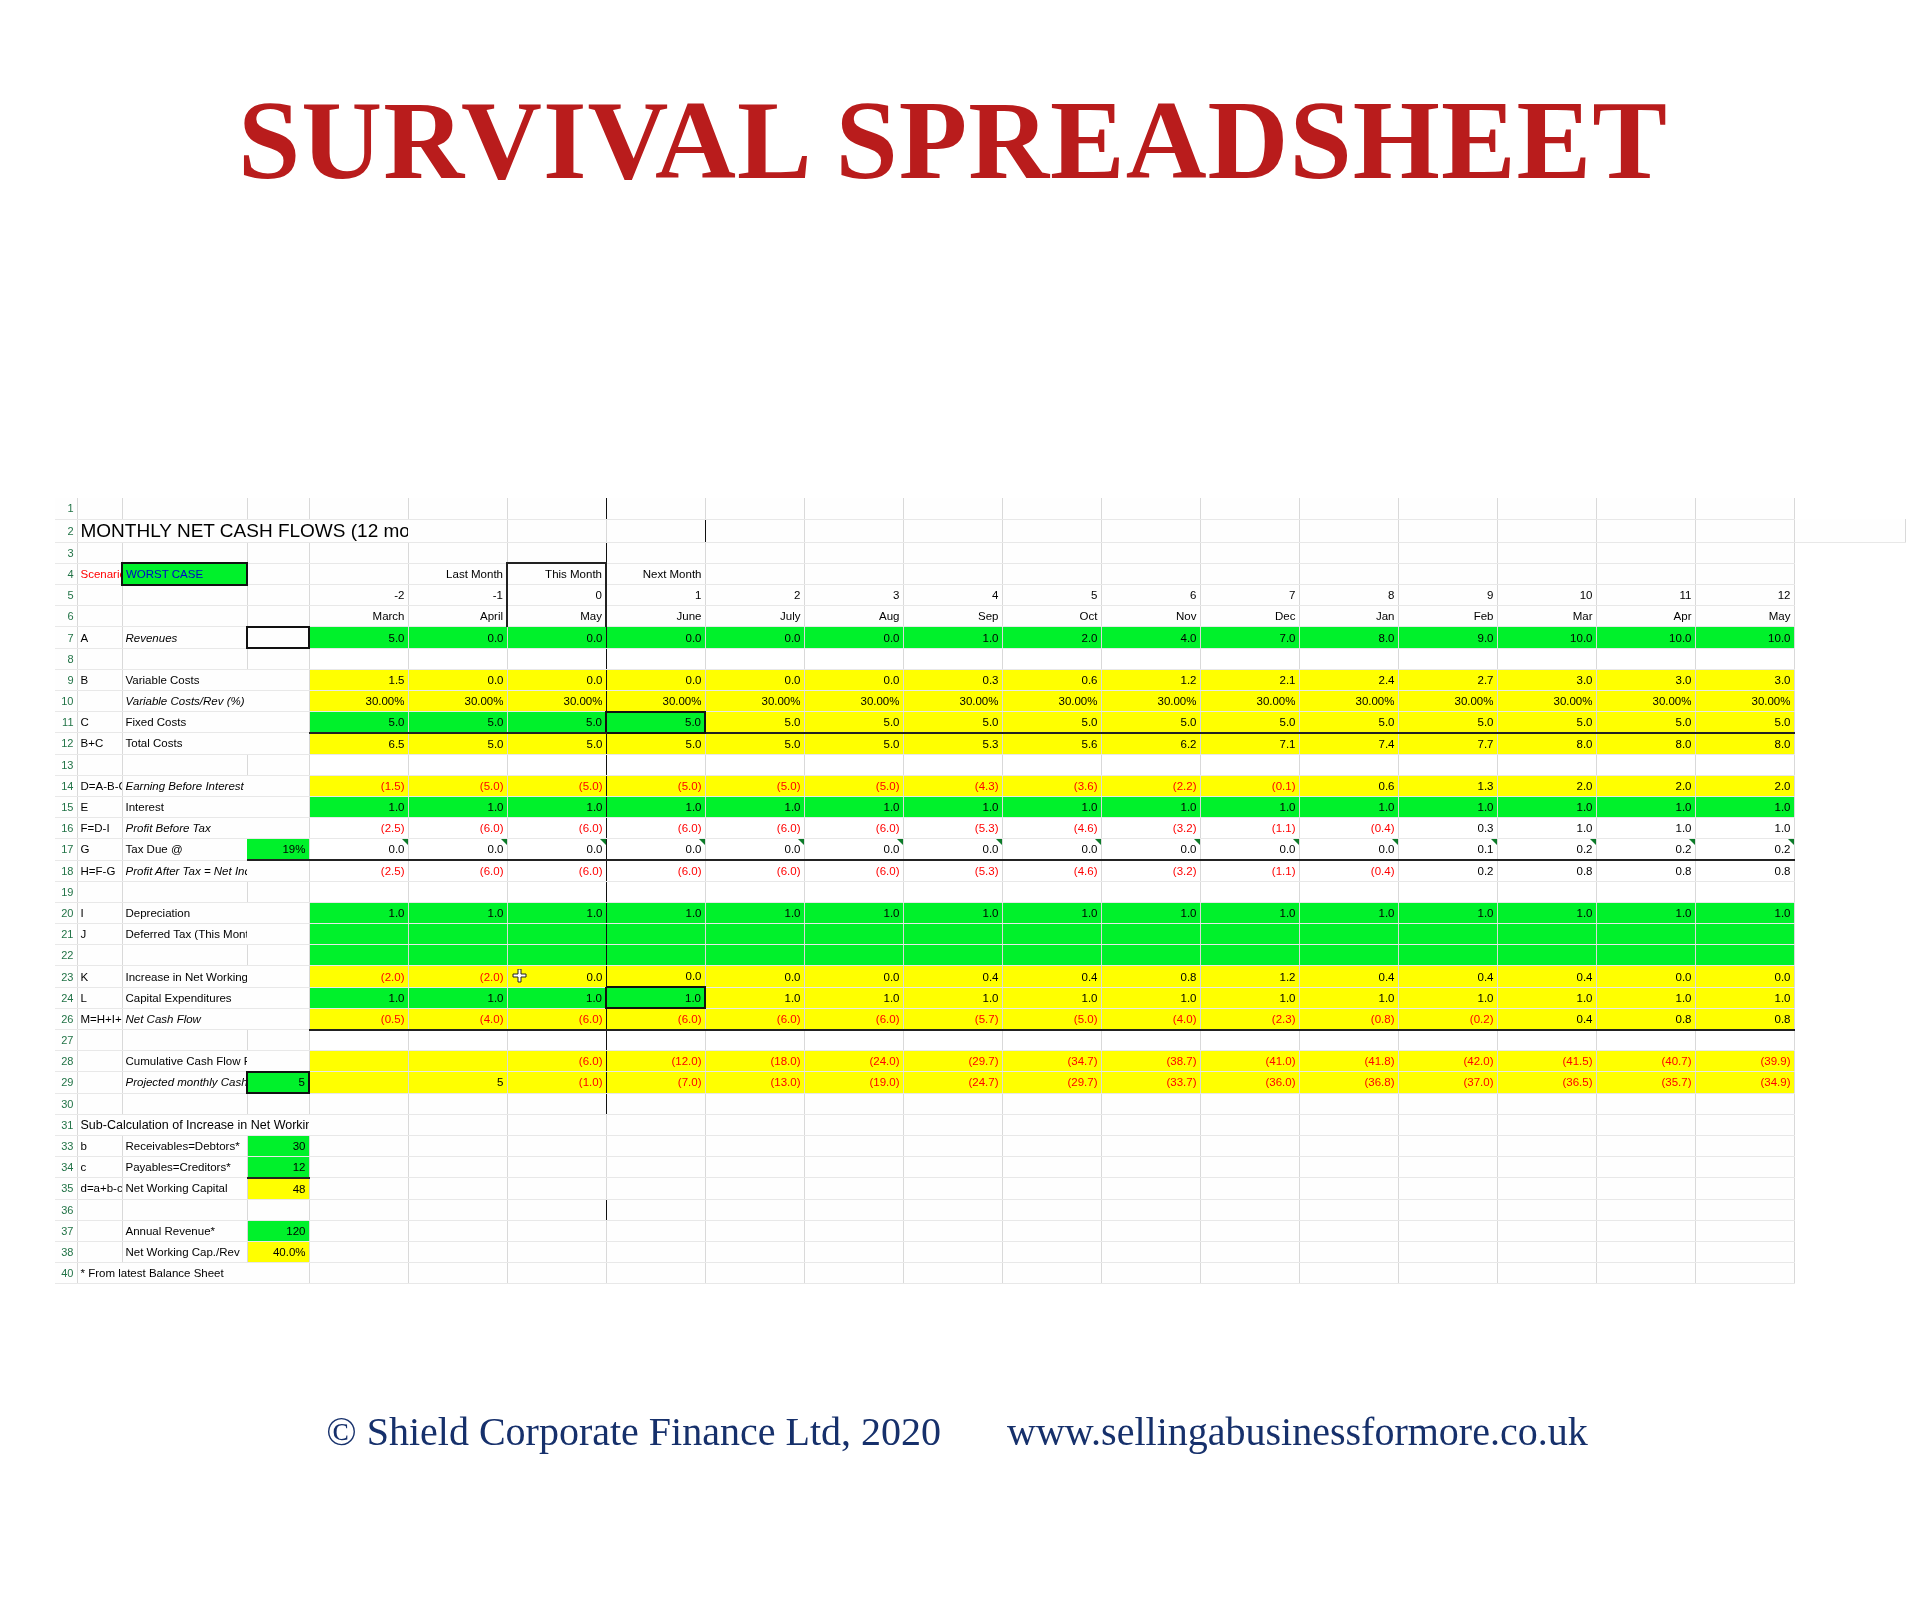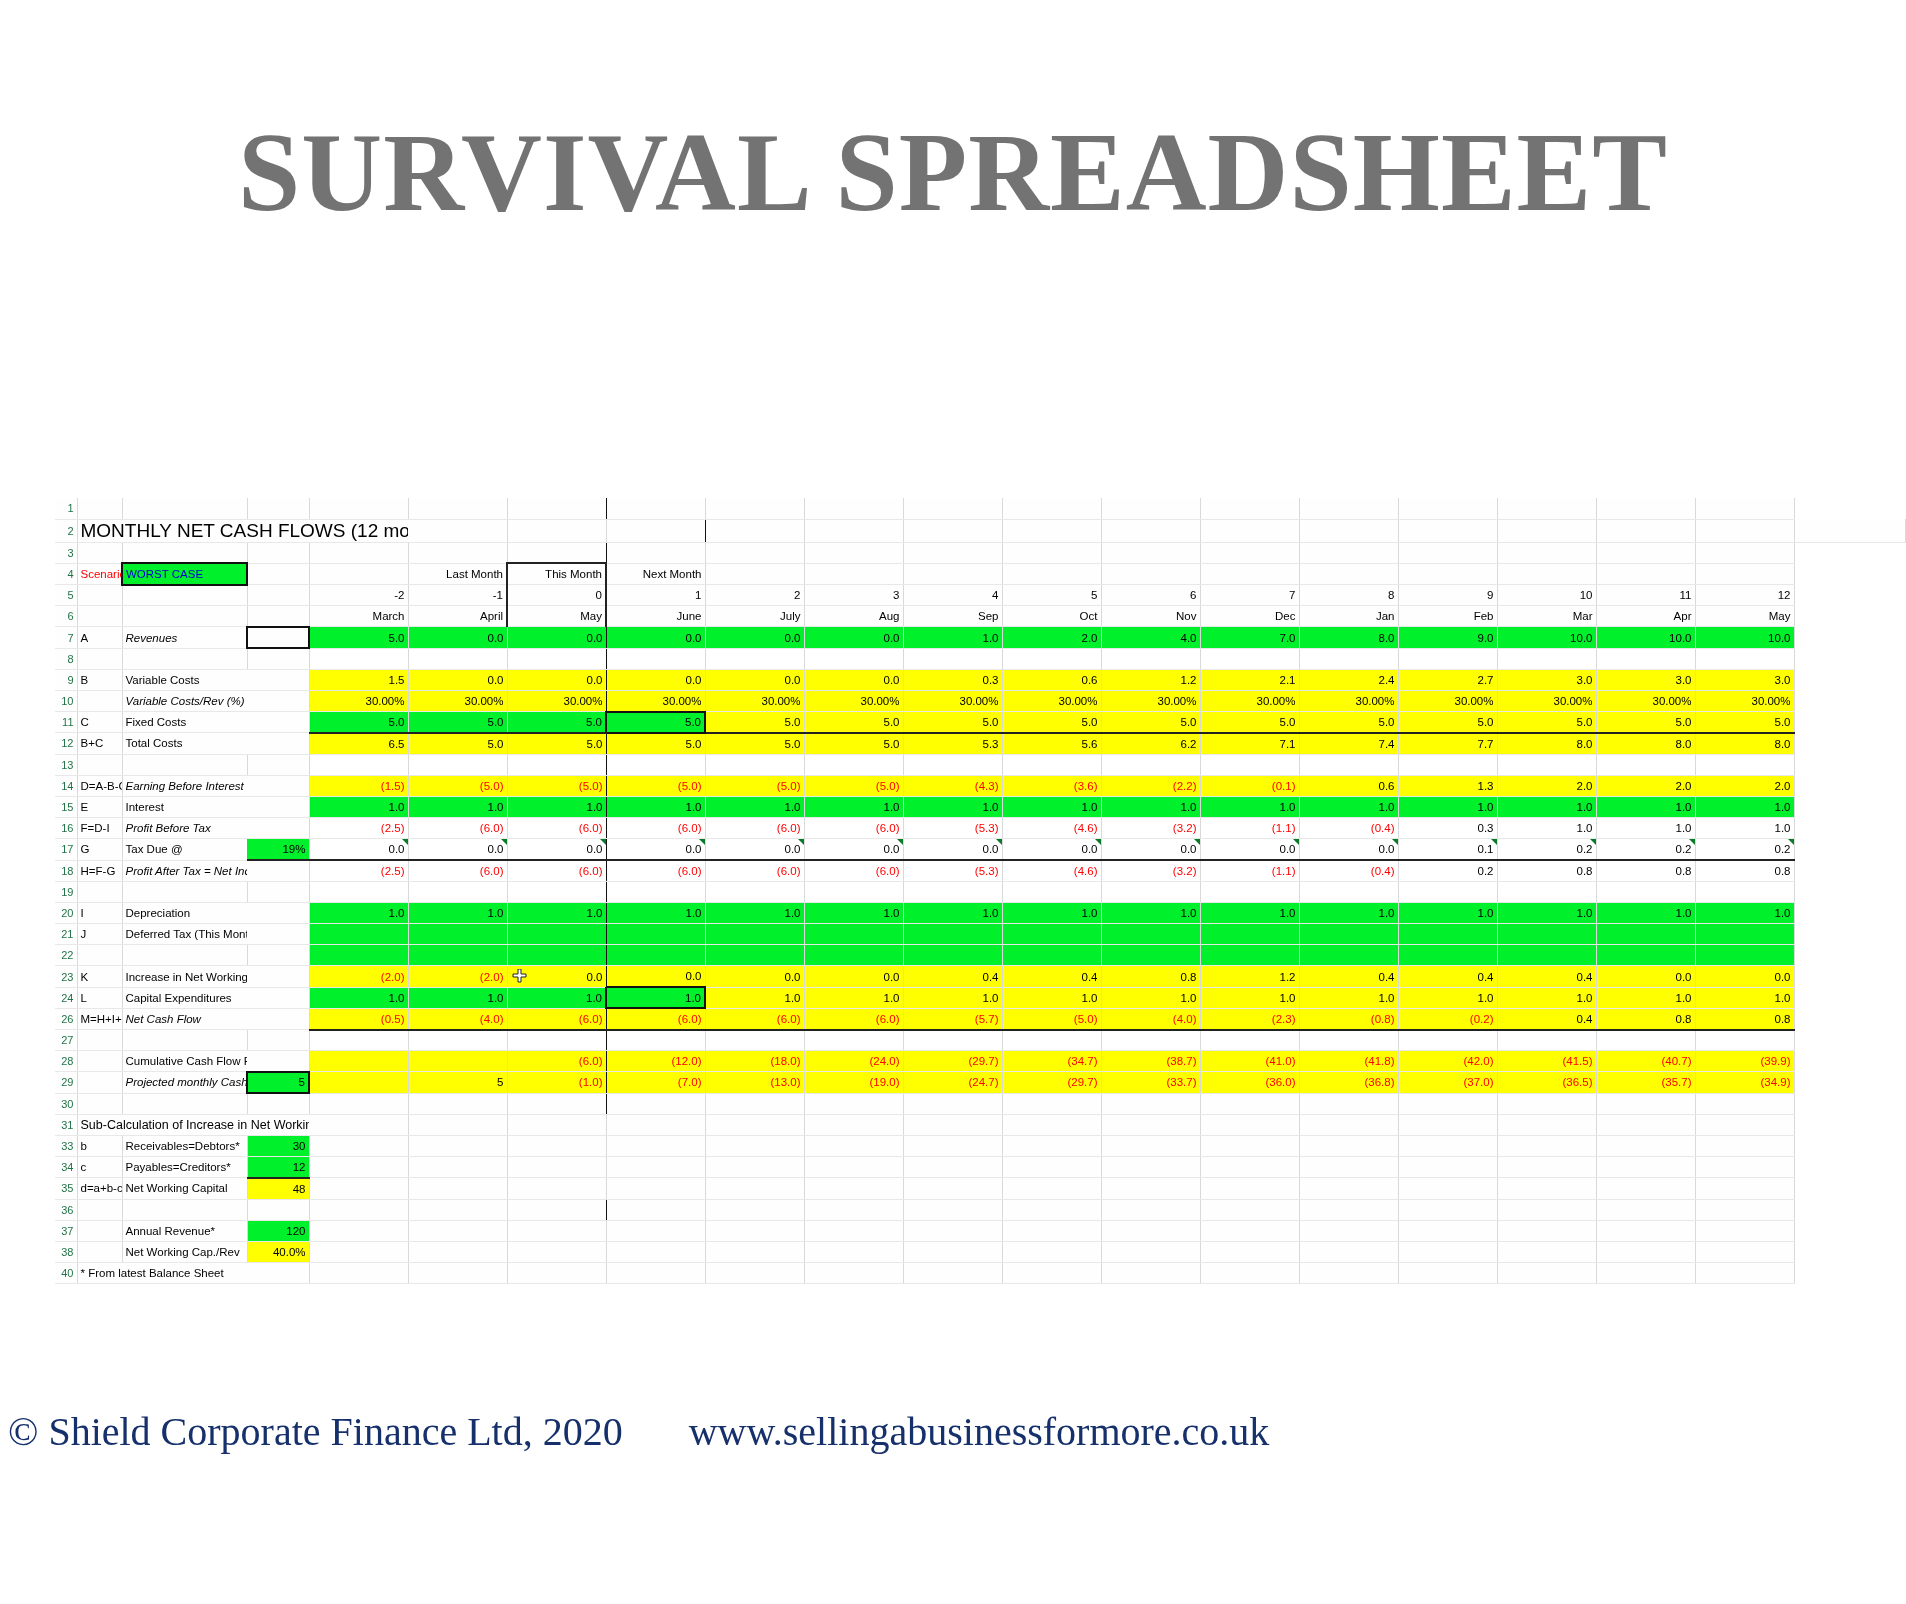--- a/index.html
+++ b/index.html
@@ -8,32 +8,33 @@
     width:1906px; height:1604px;
     background:#ffffff;
     font-family:"Liberation Sans", sans-serif;
     overflow:hidden;
   }
   
   #page-title {
     text-align:center;
     font-family:"Liberation Serif", serif;
     font-weight:700;
-    color:#737373;
+    color:#b91c1c;
     font-size:112px;
     letter-spacing:1px;
     line-height:1;
-    padding-top:116px;
+    padding-top:84px;
     white-space:nowrap;
   }
   
   #footer {
     position:absolute;
     left:8px; right:0;
     top:1408px;
+    text-align:center;
     font-family:"Liberation Serif", serif;
     color:#16306b;
     font-size:40px;
     white-space:nowrap;
   }
   #footer .gap { display:inline-block; width:46px; }
 
   
   #sheet-wrap {
     position:absolute;

